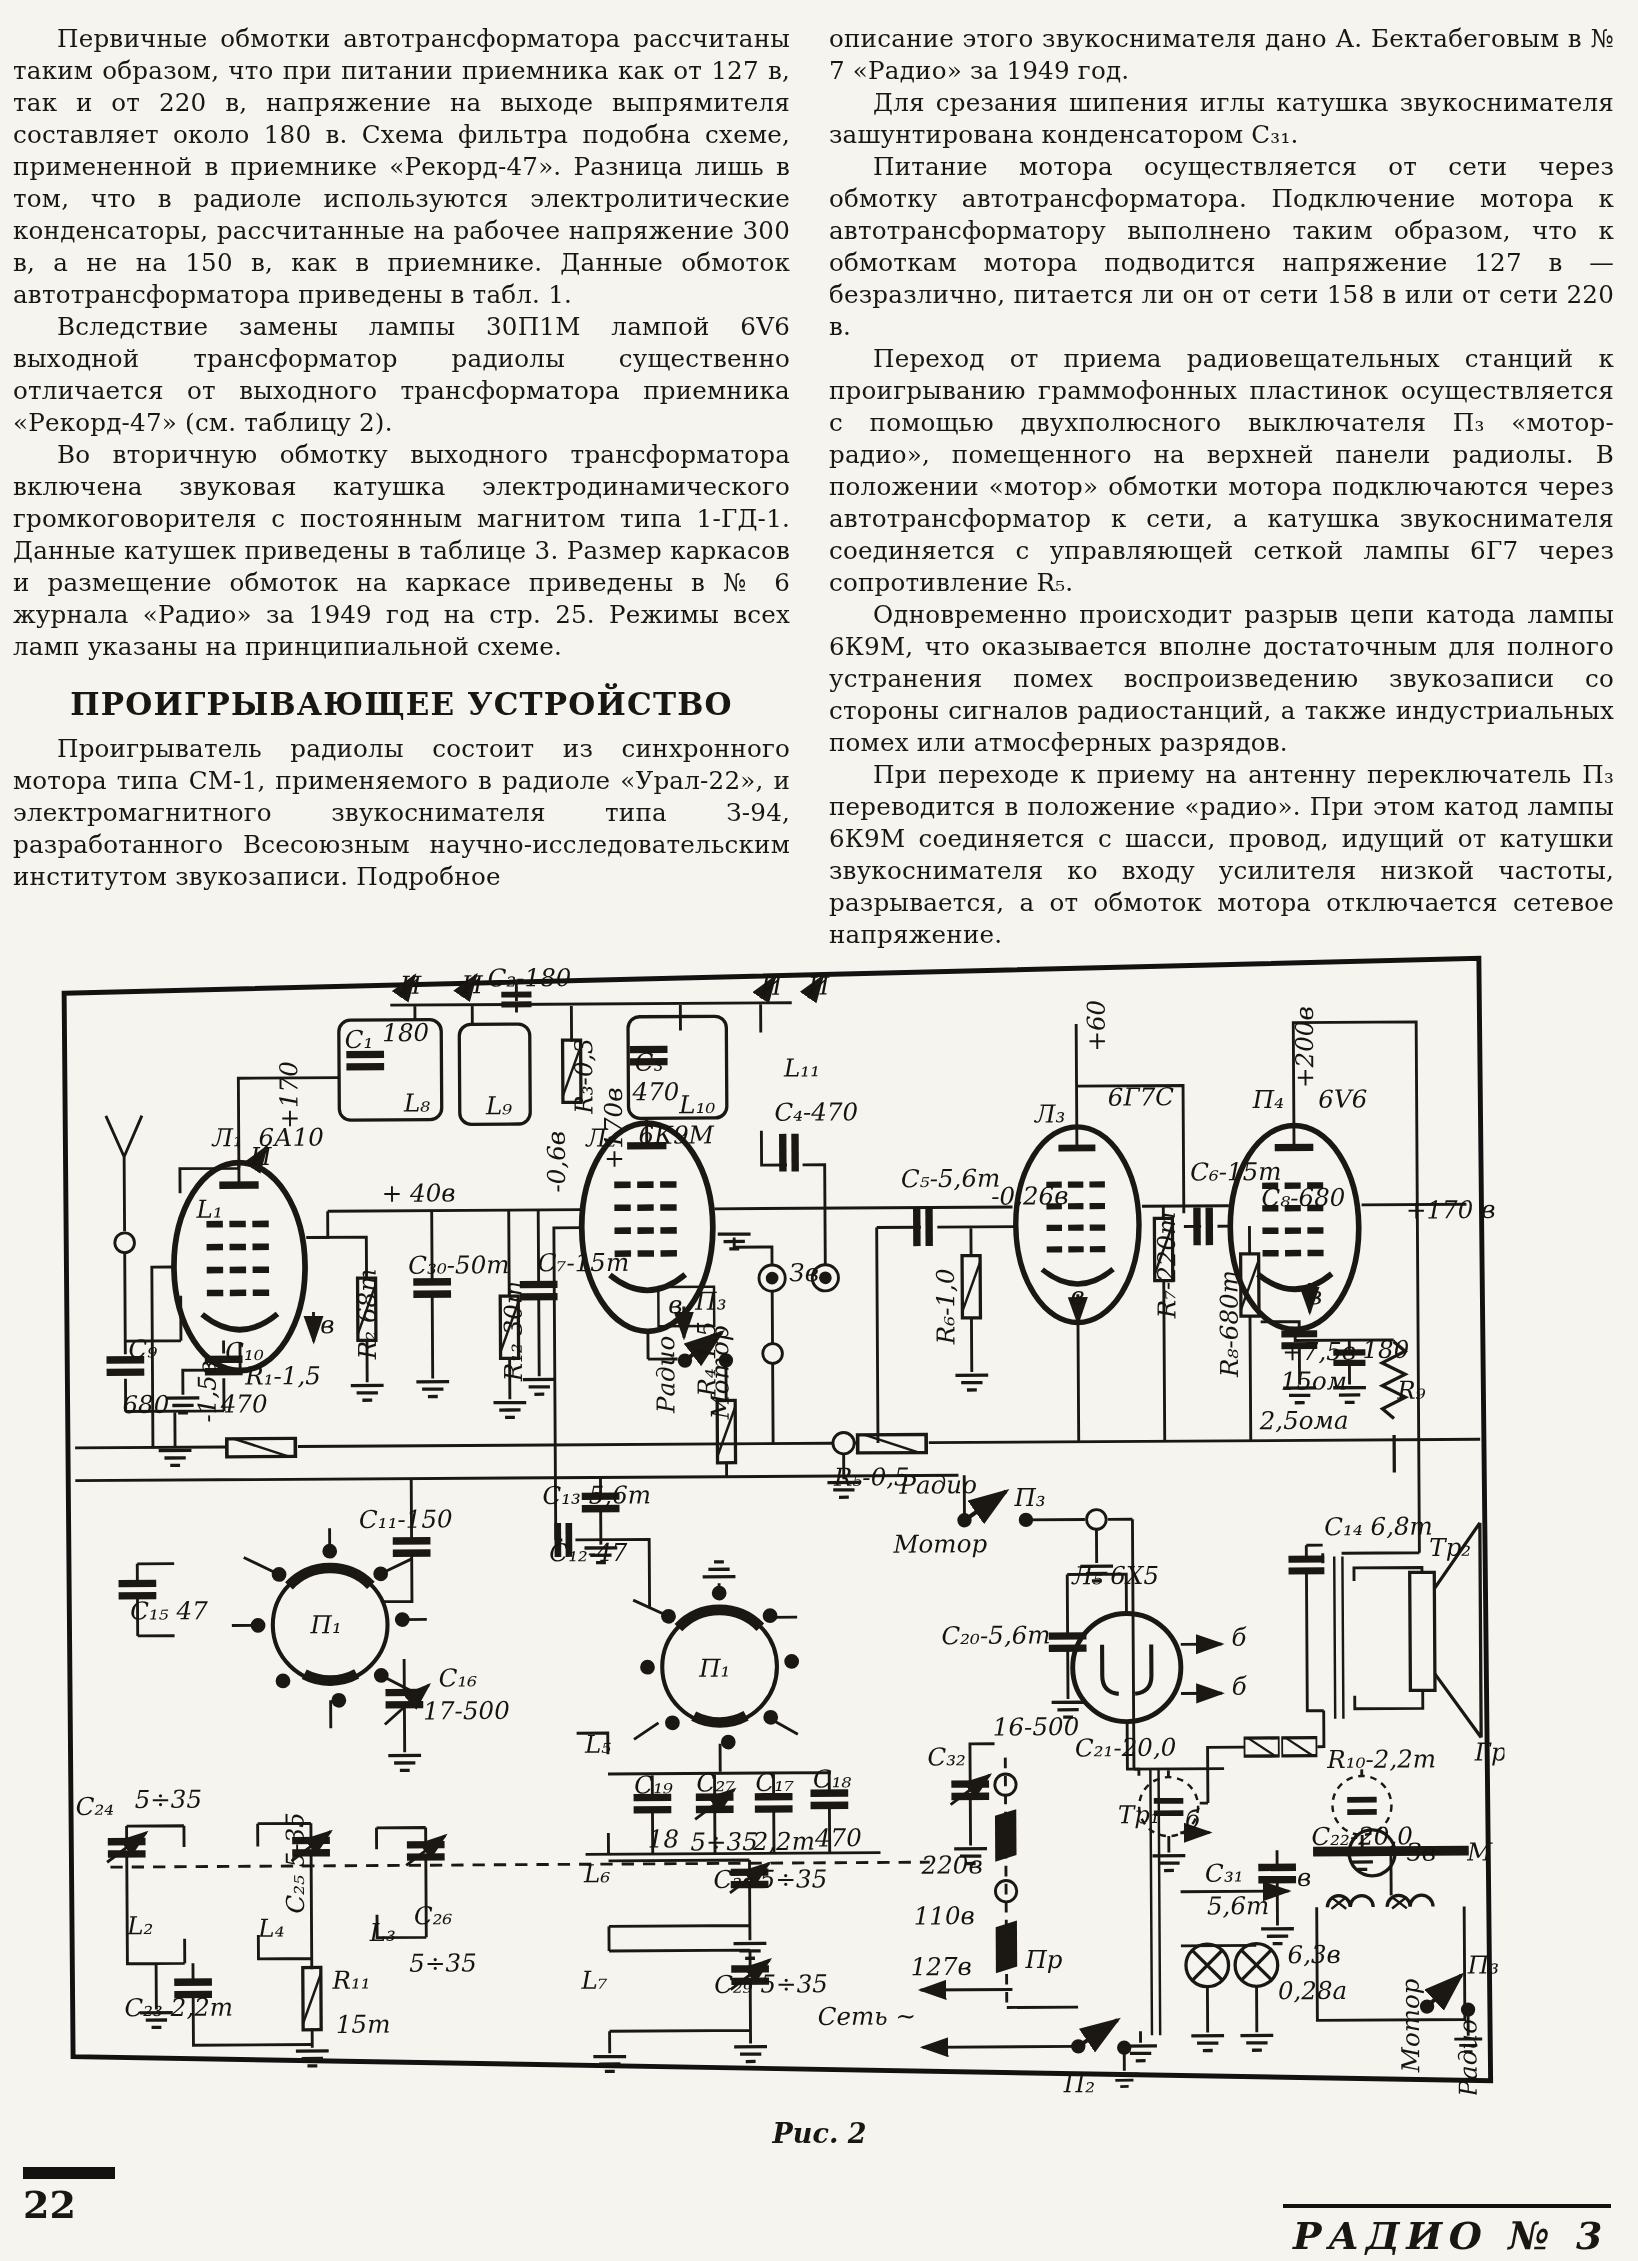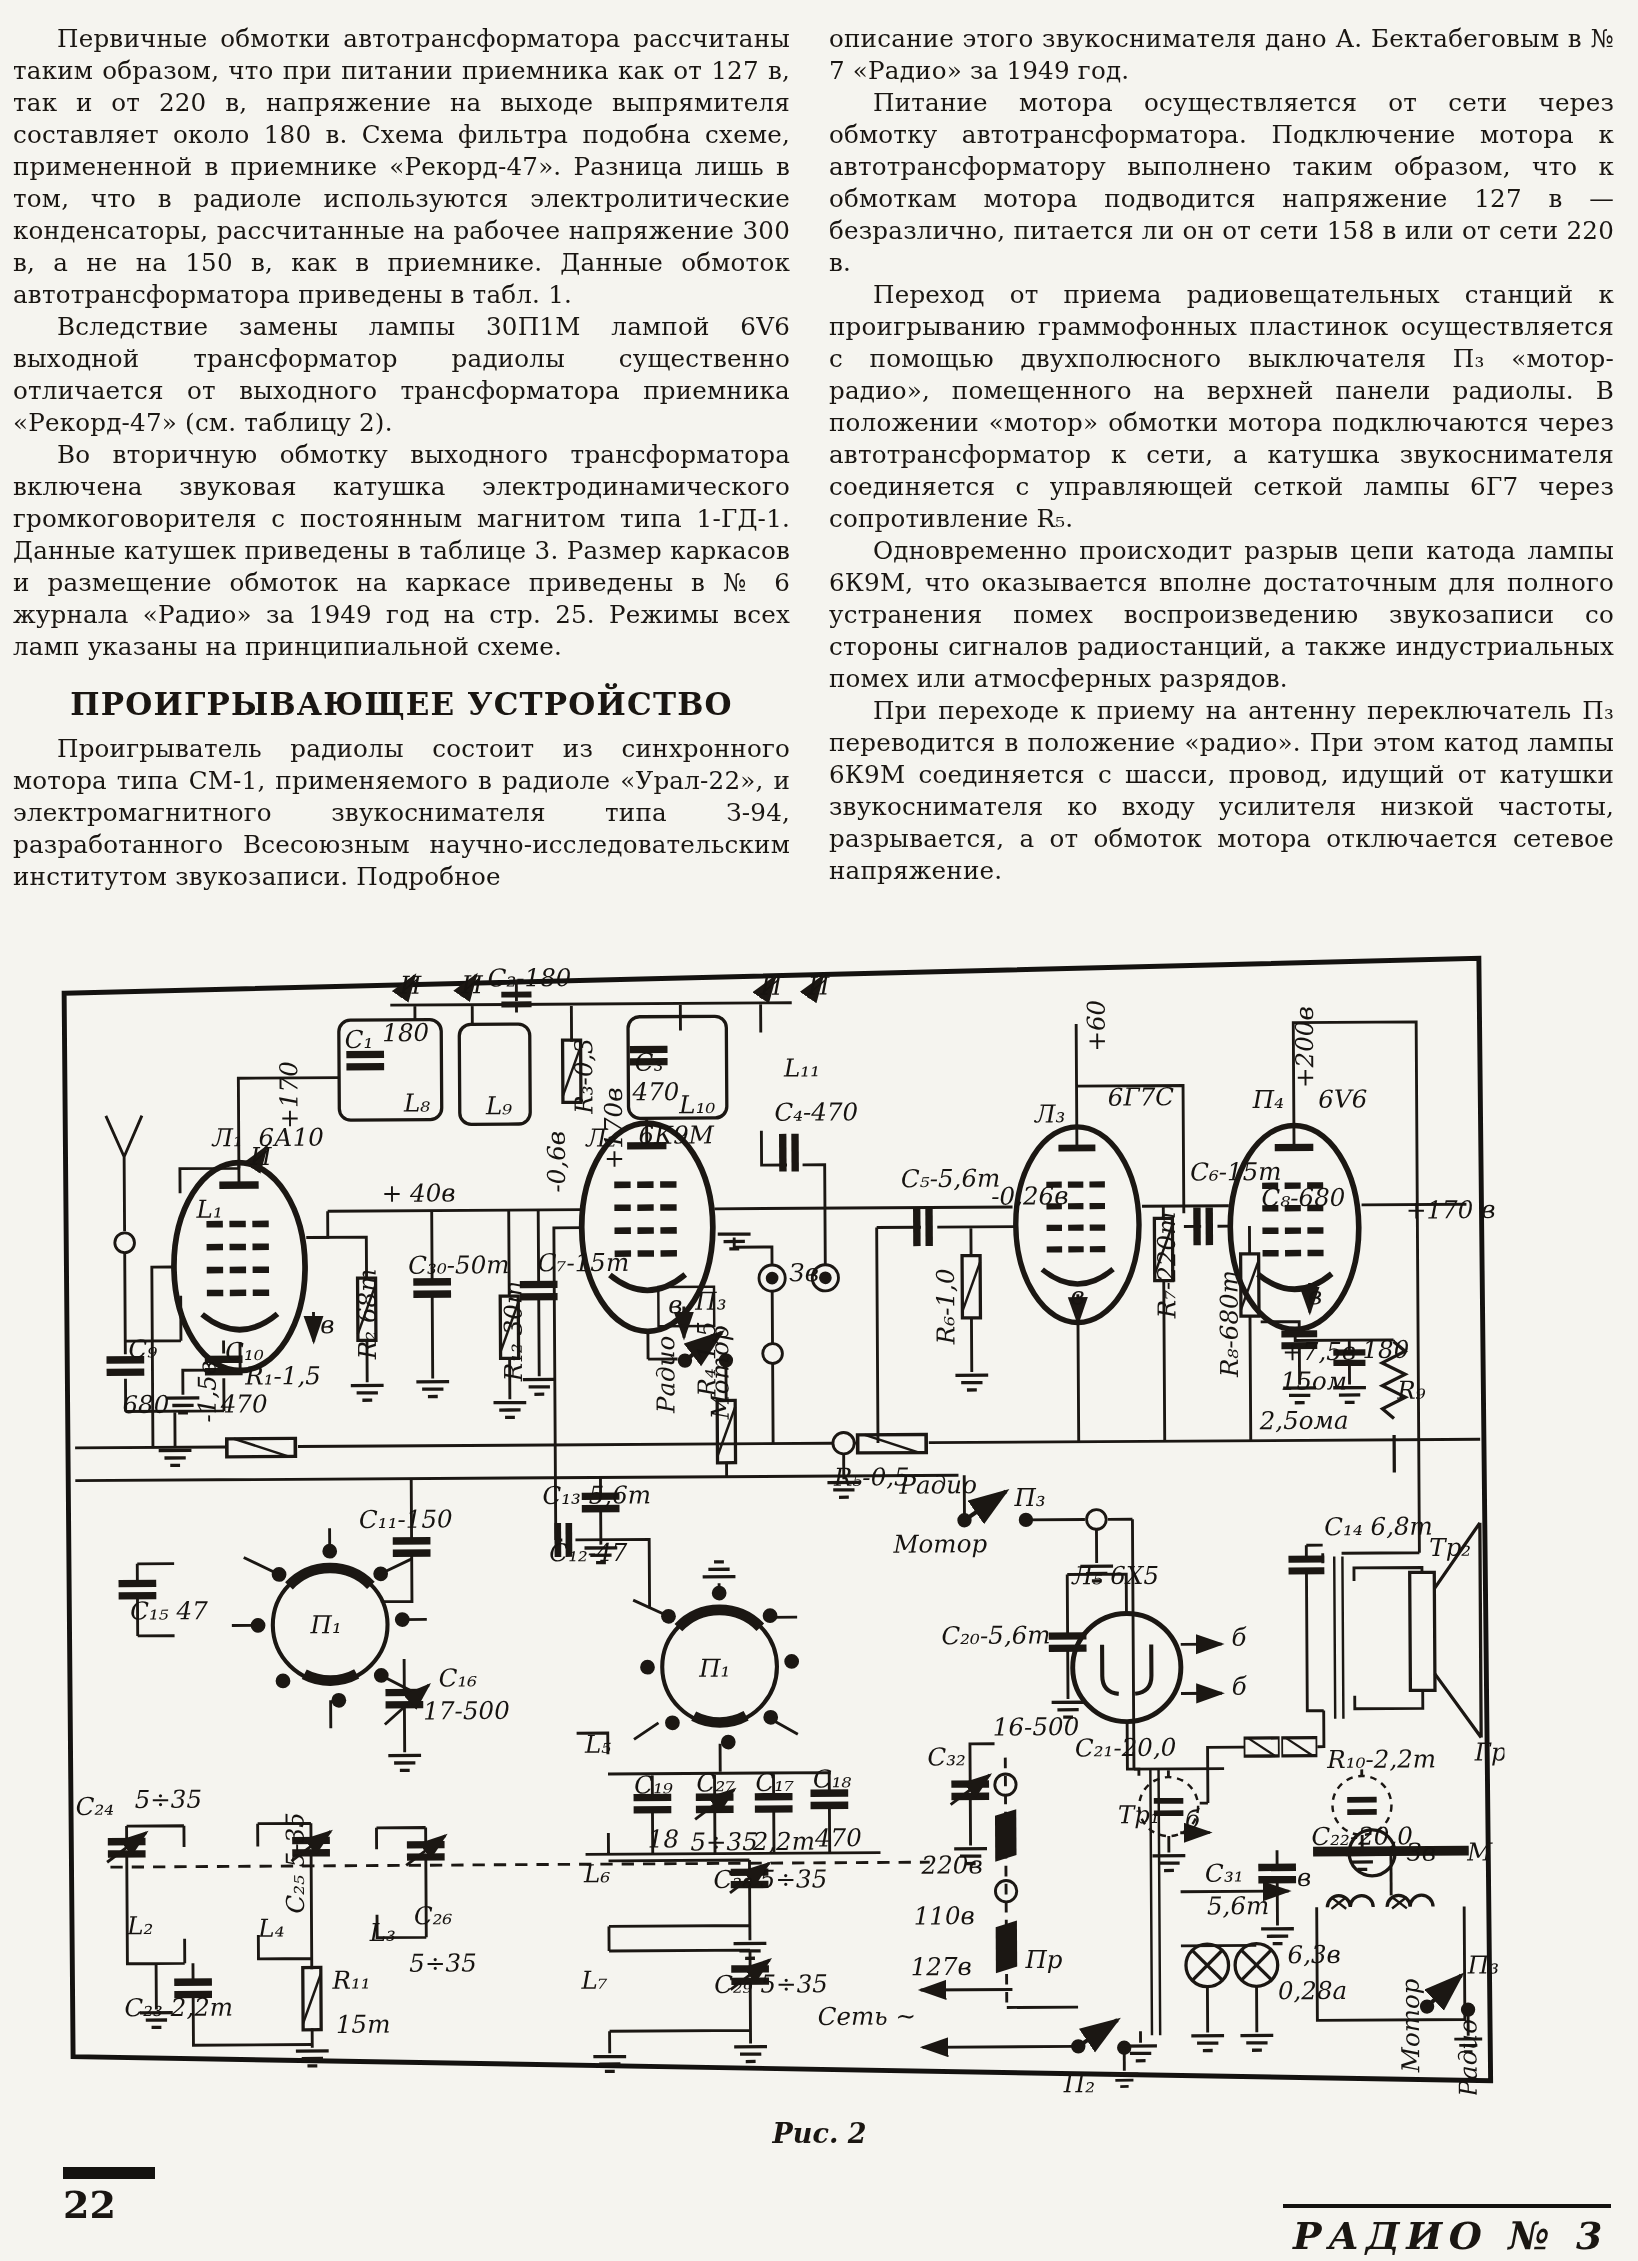--- a/index.html
+++ b/index.html
@@ -14,21 +14,21 @@
   .col p.noindent{text-indent:0;}
   h2.head{margin:24.6px 0 13px;text-align:center;font-size:31px;font-weight:bold;
           letter-spacing:1.2px;text-indent:0;font-family:"DejaVu Serif",serif;}
   #schframe{position:absolute;left:59px;top:952px;width:1444px;height:1147px;
             transform:rotate(-0.35deg);}
   svg{display:block;}
   .w{stroke:#1b1713;stroke-width:3.5;fill:none;}
   .slbl{font-family:"DejaVu Serif",serif;font-style:italic;font-size:30px;fill:#161310;}
   #caption{position:absolute;left:0;top:2118px;width:1639px;text-align:center;
            font-size:27px;font-style:italic;font-weight:bold;}
-  #foot-left{position:absolute;left:23px;top:2167px;margin-left:40px;}
+  #foot-left{position:absolute;left:23px;top:2167px;}
   #foot-left .bar{width:92px;height:11.5px;background:#141210;}
   #foot-left .num{font-size:38px;font-weight:bold;margin-top:3.3px;}
   #foot-right{position:absolute;left:1283px;top:2204px;width:336px;}
   #foot-right .rule{width:328px;height:4.1px;background:#141210;margin-bottom:4.9px;}
   #foot-right .t{font-size:38px;font-weight:bold;font-style:italic;letter-spacing:6.6px;text-align:center;}
 </style>
 </head>
 <body>
 
 <div id="page">
@@ -36,20 +36,21 @@
   <div id="col-left" class="col">
     <p>Первичные обмотки автотрансформатора рассчитаны таким образом, что при питании приемника как от 127 в, так и от 220 в, напряжение на выходе выпрямителя составляет около 180 в. Схема фильтра подобна схеме, примененной в приемнике «Рекорд-47». Разница лишь в том, что в радиоле используются электролитические конденсаторы, рассчитанные на рабочее напряжение 300 в, а не на 150 в, как в приемнике. Данные обмоток автотрансформатора приведены в табл. 1.</p>
     <p>Вследствие замены лампы 30П1М лампой 6V6 выходной трансформатор радиолы существенно отличается от выходного трансформатора приемника «Рекорд-47» (см. таблицу 2).</p>
     <p>Во вторичную обмотку выходного трансформатора включена звуковая катушка электродинамического громкоговорителя с постоянным магнитом типа 1-ГД-1. Данные катушек приведены в таблице 3. Размер каркасов и размещение обмоток на каркасе приведены в № 6 журнала «Радио» за 1949 год на стр. 25. Режимы всех ламп указаны на принципиальной схеме.</p>
     <h2 class="head">ПРОИГРЫВАЮЩЕЕ УСТРОЙСТВО</h2>
     <p>Проигрыватель радиолы состоит из синхронного мотора типа СМ-1, применяемого в радиоле «Урал-22», и электромагнитного звукоснимателя типа З-94, разработанного Всесоюзным научно-исследовательским институтом звукозаписи. Подробное</p>
   </div>
 
   <div id="col-right" class="col">
     <p class="noindent">описание этого звукоснимателя дано А. Бектабеговым в № 7 «Радио» за 1949 год.</p>
+    <p>Для срезания шипения иглы катушка звукоснимателя зашунтирована конденсатором С₃₁.</p>
     <p>Питание мотора осуществляется от сети через обмотку автотрансформатора. Подключение мотора к автотрансформатору выполнено таким образом, что к обмоткам мотора подводится напряжение 127 в — безразлично, питается ли он от сети 158 в или от сети 220 в.</p>
     <p>Переход от приема радиовещательных станций к проигрыванию граммофонных пластинок осуществляется с помощью двухполюсного выключателя П₃ «мотор-радио», помещенного на верхней панели радиолы. В положении «мотор» обмотки мотора подключаются через автотрансформатор к сети, а катушка звукоснимателя соединяется с управляющей сеткой лампы 6Г7 через сопротивление R₅.</p>
     <p>Одновременно происходит разрыв цепи катода лампы 6К9М, что оказывается вполне достаточным для полного устранения помех воспроизведению звукозаписи со стороны сигналов радиостанций, а также индустриальных помех или атмосферных разрядов.</p>
     <p>При переходе к приему на антенну переключатель П₃ переводится в положение «радио». При этом катод лампы 6К9М соединяется с шасси, провод, идущий от катушки звукоснимателя ко входу усилителя низкой частоты, разрывается, а от обмоток мотора отключается сетевое напряжение.</p>
   </div>
 
   <div id="schframe">
   <svg width="1444" height="1147" viewBox="0 0 1762 1400">
     <defs>
       <marker id="ah" markerWidth="12" markerHeight="10" refX="9" refY="3.5" orient="auto">

